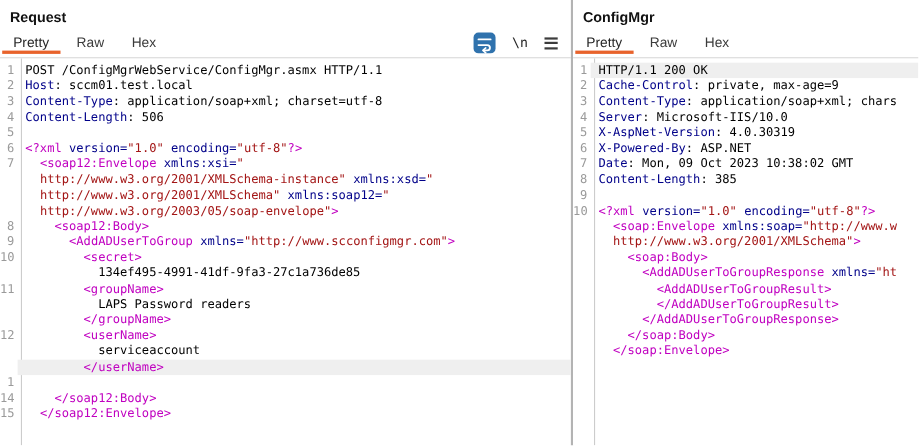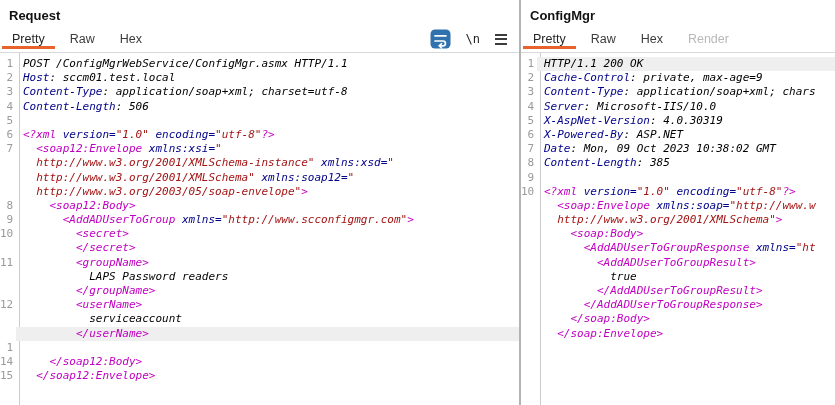--- a/index.html
+++ b/index.html
@@ -34,21 +34,21 @@
   .burger i { display:block; width:12px; height:2px; background:#3c3c3c; }
 
   .editor {
     position:relative; flex:1; overflow:hidden; padding-top:4px;
     font-family:"DejaVu Sans Mono","Liberation Mono",monospace;
     font-size:11px; line-height:14.2px;
   }
   .gutter-rule { position:absolute; left:19px; top:0; bottom:0; width:1px; background:#cccccc; }
   .row { display:flex; height:14.2px; white-space:pre; position:relative; }
   .ln { flex:none; width:16px; padding-right:3px; text-align:right; color:var(--gutter_text,#9a9a9a); }
-  .code { flex:1; min-width:0; overflow:hidden; padding-left:7px; color:#000;font-style:italic; }
+  .code { flex:1; min-width:0; overflow:hidden; padding-left:7px; color:#000; }
   .row.hl .code { background:var(--highlight,#efefef); }
   .tk-p { color:#000; }
   .tk-a { color:var(--name,#000089); }
   .tk-t { color:var(--tag,#c000c0); }
   .tk-s { color:var(--string,#a31515); }
 </style>
 </head>
 <body>
 
 <div class="app">
@@ -87,21 +87,21 @@
           <div class="row"><span class="ln">4</span><span class="code"><span class="tk-a">Content-Length</span><span class="tk-p">: 506</span></span></div>
           <div class="row"><span class="ln">5</span><span class="code"></span></div>
           <div class="row"><span class="ln">6</span><span class="code"><span class="tk-t">&lt;?xml </span><span class="tk-a">version=</span><span class="tk-s">"1.0"</span><span class="tk-p"> </span><span class="tk-a">encoding=</span><span class="tk-s">"utf-8"</span><span class="tk-t">?&gt;</span></span></div>
           <div class="row"><span class="ln">7</span><span class="code"><span class="tk-p">  </span><span class="tk-t">&lt;soap12:Envelope </span><span class="tk-a">xmlns:xsi=</span><span class="tk-s">"</span></span></div>
           <div class="row"><span class="ln"></span><span class="code"><span class="tk-p">  </span><span class="tk-s">http://www.w3.org/2001/XMLSchema-instance"</span><span class="tk-p"> </span><span class="tk-a">xmlns:xsd=</span><span class="tk-s">"</span></span></div>
           <div class="row"><span class="ln"></span><span class="code"><span class="tk-p">  </span><span class="tk-s">http://www.w3.org/2001/XMLSchema"</span><span class="tk-p"> </span><span class="tk-a">xmlns:soap12=</span><span class="tk-s">"</span></span></div>
           <div class="row"><span class="ln"></span><span class="code"><span class="tk-p">  </span><span class="tk-s">http://www.w3.org/2003/05/soap-envelope"</span><span class="tk-t">&gt;</span></span></div>
           <div class="row"><span class="ln">8</span><span class="code"><span class="tk-p">    </span><span class="tk-t">&lt;soap12:Body&gt;</span></span></div>
           <div class="row"><span class="ln">9</span><span class="code"><span class="tk-p">      </span><span class="tk-t">&lt;AddADUserToGroup </span><span class="tk-a">xmlns=</span><span class="tk-s">"http://www.scconfigmgr.com"</span><span class="tk-t">&gt;</span></span></div>
           <div class="row"><span class="ln">10</span><span class="code"><span class="tk-p">        </span><span class="tk-t">&lt;secret&gt;</span></span></div>
-          <div class="row"><span class="ln"></span><span class="code"><span class="tk-p">        </span><span class="tk-t">&lt;/secret&gt;</span></span></div>
+          <div class="row"><span class="ln"></span><span class="code"><span class="tk-p">          134ef495-4991-41df-9fa3-27c1a736de85</span></span></div>
           <div class="row"><span class="ln">11</span><span class="code"><span class="tk-p">        </span><span class="tk-t">&lt;groupName&gt;</span></span></div>
           <div class="row"><span class="ln"></span><span class="code"><span class="tk-p">          LAPS Password readers</span></span></div>
           <div class="row"><span class="ln"></span><span class="code"><span class="tk-p">        </span><span class="tk-t">&lt;/groupName&gt;</span></span></div>
           <div class="row"><span class="ln">12</span><span class="code"><span class="tk-p">        </span><span class="tk-t">&lt;userName&gt;</span></span></div>
           <div class="row"><span class="ln"></span><span class="code"><span class="tk-p">          serviceaccount</span></span></div>
           <div class="row hl"><span class="ln"></span><span class="code"><span class="tk-p">        </span><span class="tk-t">&lt;/userName&gt;</span></span></div>
           <div class="row"><span class="ln">1</span><span class="code"><span class="tk-p">      </span></span></div>
           <div class="row"><span class="ln">14</span><span class="code"><span class="tk-p">    </span><span class="tk-t">&lt;/soap12:Body&gt;</span></span></div>
           <div class="row"><span class="ln">15</span><span class="code"><span class="tk-p">  </span><span class="tk-t">&lt;/soap12:Envelope&gt;</span></span></div>
         </div>
@@ -110,42 +110,40 @@
 
   <div class="vdivider"></div>
 
   <div class="panel response">
     <div class="panel-title">ConfigMgr</div>
     <div class="tabbar">
       <div style="display:flex;">
           <div class="tab selected">Pretty</div>
           <div class="tab">Raw</div>
           <div class="tab">Hex</div>
-          <div class="tab disabled">Render</div>
         </div>
     </div>
     <div class="editor">
       <div class="gutter-rule"></div>
       <div>
           <div class="row hl"><span class="ln">1</span><span class="code"><span class="tk-p">HTTP/1.1 200 OK</span></span></div>
           <div class="row"><span class="ln">2</span><span class="code"><span class="tk-a">Cache-Control</span><span class="tk-p">: private, max-age=9</span></span></div>
           <div class="row"><span class="ln">3</span><span class="code"><span class="tk-a">Content-Type</span><span class="tk-p">: application/soap+xml; chars</span></span></div>
           <div class="row"><span class="ln">4</span><span class="code"><span class="tk-a">Server</span><span class="tk-p">: Microsoft-IIS/10.0</span></span></div>
           <div class="row"><span class="ln">5</span><span class="code"><span class="tk-a">X-AspNet-Version</span><span class="tk-p">: 4.0.30319</span></span></div>
           <div class="row"><span class="ln">6</span><span class="code"><span class="tk-a">X-Powered-By</span><span class="tk-p">: ASP.NET</span></span></div>
           <div class="row"><span class="ln">7</span><span class="code"><span class="tk-a">Date</span><span class="tk-p">: Mon, 09 Oct 2023 10:38:02 GMT</span></span></div>
           <div class="row"><span class="ln">8</span><span class="code"><span class="tk-a">Content-Length</span><span class="tk-p">: 385</span></span></div>
           <div class="row"><span class="ln">9</span><span class="code"></span></div>
           <div class="row"><span class="ln">10</span><span class="code"><span class="tk-t">&lt;?xml </span><span class="tk-a">version=</span><span class="tk-s">"1.0"</span><span class="tk-p"> </span><span class="tk-a">encoding=</span><span class="tk-s">"utf-8"</span><span class="tk-t">?&gt;</span></span></div>
           <div class="row"><span class="ln"></span><span class="code"><span class="tk-p">  </span><span class="tk-t">&lt;soap:Envelope </span><span class="tk-a">xmlns:soap=</span><span class="tk-s">"http://www.w</span></span></div>
           <div class="row"><span class="ln"></span><span class="code"><span class="tk-p">  </span><span class="tk-s">http://www.w3.org/2001/XMLSchema"</span><span class="tk-t">&gt;</span></span></div>
           <div class="row"><span class="ln"></span><span class="code"><span class="tk-p">    </span><span class="tk-t">&lt;soap:Body&gt;</span></span></div>
           <div class="row"><span class="ln"></span><span class="code"><span class="tk-p">      </span><span class="tk-t">&lt;AddADUserToGroupResponse </span><span class="tk-a">xmlns=</span><span class="tk-s">"ht</span></span></div>
           <div class="row"><span class="ln"></span><span class="code"><span class="tk-p">        </span><span class="tk-t">&lt;AddADUserToGroupResult&gt;</span></span></div>
-          <div class="row"><span class="ln"></span><span class="code"><span class="tk-p">          true</span></span></div>
           <div class="row"><span class="ln"></span><span class="code"><span class="tk-p">        </span><span class="tk-t">&lt;/AddADUserToGroupResult&gt;</span></span></div>
           <div class="row"><span class="ln"></span><span class="code"><span class="tk-p">      </span><span class="tk-t">&lt;/AddADUserToGroupResponse&gt;</span></span></div>
           <div class="row"><span class="ln"></span><span class="code"><span class="tk-p">    </span><span class="tk-t">&lt;/soap:Body&gt;</span></span></div>
           <div class="row"><span class="ln"></span><span class="code"><span class="tk-p">  </span><span class="tk-t">&lt;/soap:Envelope&gt;</span></span></div>
         </div>
     </div>
   </div>
 
 </div>
 

